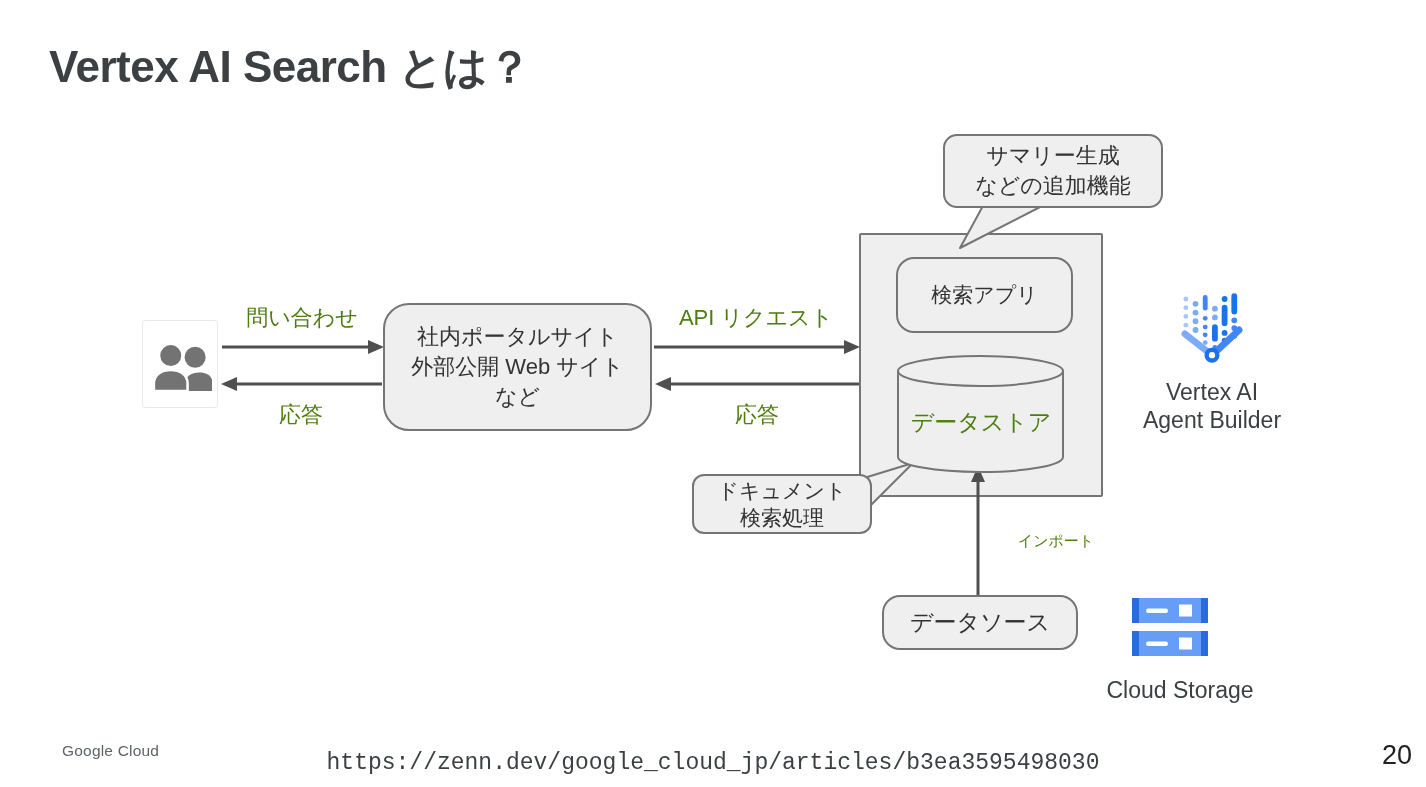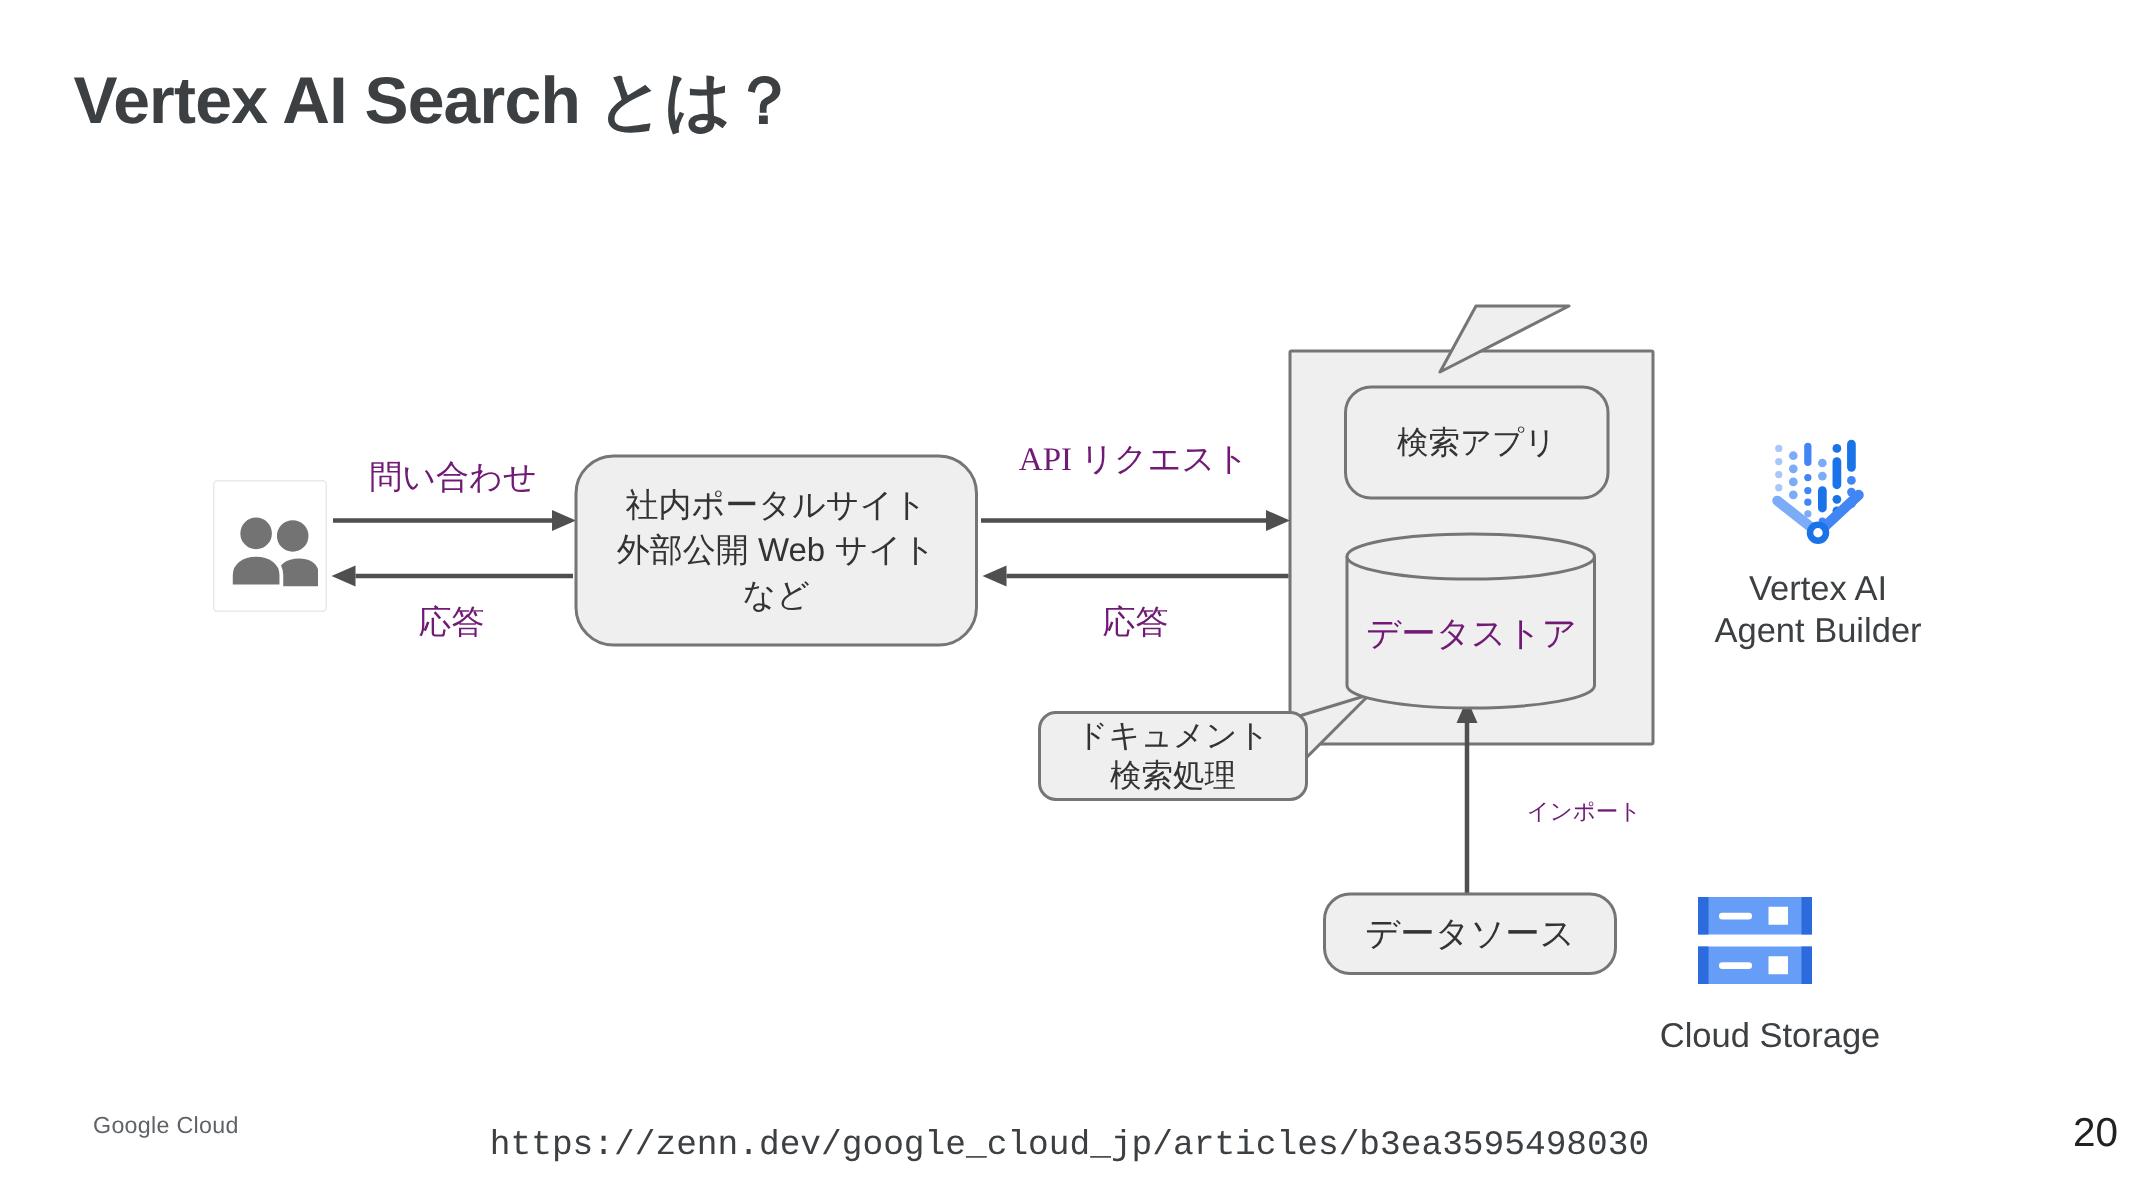--- a/index.html
+++ b/index.html
@@ -19,21 +19,21 @@
     color:#333;text-align:center;
   }
   .portal-box{left:383px;top:303px;width:269px;height:128px;border-radius:26px;font-size:22px;line-height:30px;}
   .big-box{left:859px;top:233px;width:244px;height:264px;border-radius:2px;}
   .search-app-box{left:896px;top:257px;width:177px;height:76px;border-radius:18px;font-size:21px;}
   .datasource-box{left:882px;top:595px;width:196px;height:55px;border-radius:18px;font-size:23px;}
   .bubble{border-radius:14px;font-size:22px;line-height:30px;}
   .bubble-summary{left:943px;top:134px;width:220px;height:74px;}
   .bubble-document{left:692px;top:474px;width:180px;height:60px;font-size:21px;line-height:27px;border-radius:12px;}
   .lbl{
-    transform:translateX(-50%);font-size:22px;color:#701a75;white-space:nowrap;
+    transform:translateX(-50%);font-size:22px;color:#4d7c0f;white-space:nowrap;
   }
   .datastore-lbl{left:981px;top:407px;font-size:23px;}
   .users-card{
     left:142px;top:320px;width:76px;height:88px;background:#fff;border:1px solid #e9e9e9;
     border-radius:3px;box-sizing:border-box;display:flex;align-items:center;justify-content:center;
   }
   .product-lbl{
     transform:translateX(-50%);font-size:23px;line-height:28px;color:#3c4043;text-align:center;white-space:nowrap;
   }
   .footer-logo{left:62px;top:742px;font-size:15.5px;font-weight:500;color:#5f6368;letter-spacing:0.2px;}
@@ -99,28 +99,32 @@
 
   <div class="abs shape search-app-box">
     <div>検索アプリ</div>
   </div>
   <div class="abs lbl datastore-lbl">データストア</div>
 
   <div class="abs shape datasource-box">
     <div>データソース</div>
   </div>
 
+  <div class="abs shape bubble bubble-summary">
+    <div>サマリー生成</div>
+    <div>などの追加機能</div>
+  </div>
   <div class="abs shape bubble bubble-document">
     <div>ドキュメント</div>
     <div>検索処理</div>
   </div>
 
   <div class="abs lbl" style="left:302px;top:303px;">問い合わせ</div>
   <div class="abs lbl" style="left:301px;top:400px;">応答</div>
-  <div class="abs lbl" style="left:756px;top:291px;font-family:Liberation Serif, serif;">API リクエスト</div>
+  <div class="abs lbl" style="left:756px;top:303px;">API リクエスト</div>
   <div class="abs lbl" style="left:757px;top:400px;">応答</div>
   <div class="abs lbl" style="left:1056px;top:532px;font-size:15px;">インポート</div>
 
   <svg class="abs" style="left:1181px;top:287px;" width="62" height="84" viewBox="0 0 64 86">
     <g fill="#a8c7fa">
       <circle cx="5" cy="12" r="2.5"></circle>
         <circle cx="5" cy="21" r="2.5"></circle>
         <circle cx="5" cy="30" r="2.5"></circle>
         <circle cx="5" cy="39" r="2.5"></circle>
     </g>

